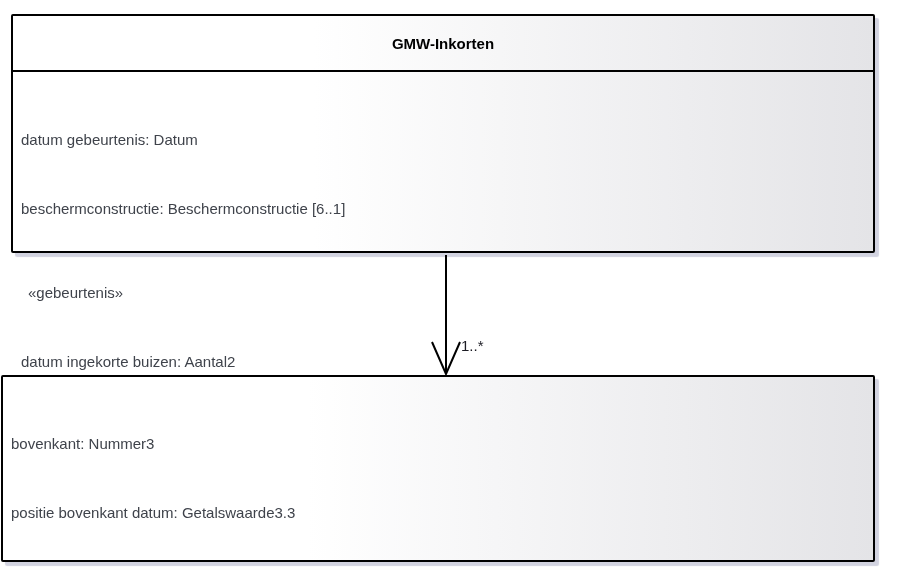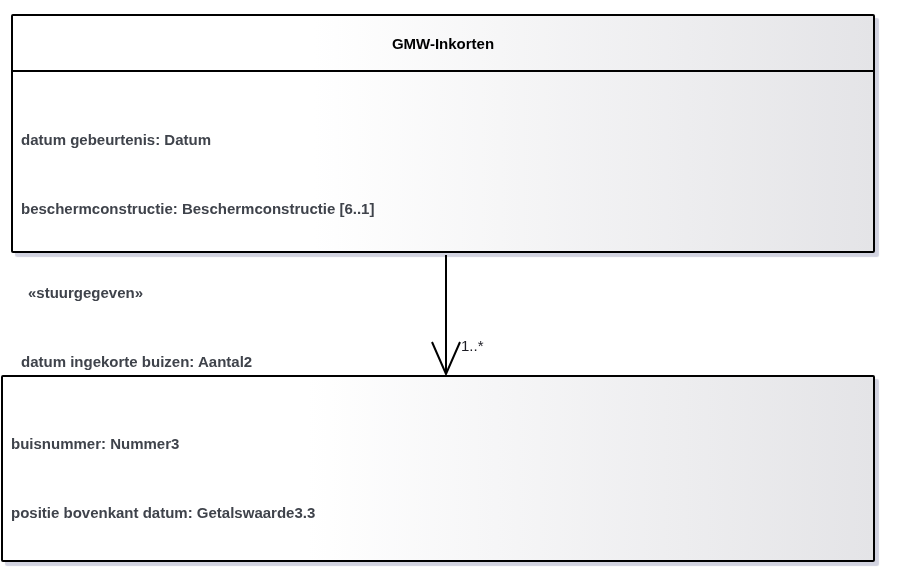--- a/index.html
+++ b/index.html
@@ -30,21 +30,20 @@
     font-size: 15px;
     font-weight: bold;
     color: var(--title-text, #000);
   }
   .uml-body {
     padding: 10px 8px 0 8px;
     font-size: 15px;
     line-height: 23px;
     color: var(--attribute-text, #3f434b);
     white-space: pre;
-    font-weight: bold;
   }
   .uml-class.bottom .uml-body { padding-top: 9px; }
   .attr { height: 23px; }
   .stereotype { margin-top: 15px; padding-left: 7px; }
   .connector-svg { position: absolute; left: 0; top: 0; }
   .multiplicity {
     position: absolute;
     left: 461px;
     top: 337px;
     font-size: 15px;
@@ -55,33 +54,33 @@
 </head>
 <body style="--border-color: #000000; --box-fill-end: #e4e4e7; --shadow-color: #d2d3e0; --title-text: #000000; --attribute-text: #3f434b;">
 
 <div class="canvas">
 
   <div class="uml-class top">
     <div class="uml-header">GMW-Inkorten</div>
     <div class="uml-body">
       <div class="attr">datum gebeurtenis: Datum</div>
       <div class="attr">beschermconstructie: Beschermconstructie [6..1]</div>
-      <div class="attr stereotype">«stuurgegeven»</div>
+      <div class="attr stereotype">«gebeurtenis»</div>
       <div class="attr">datum ingekorte buizen: Aantal2</div>
     </div>
   </div>
 
   <svg class="connector-svg" width="900" height="583">
     <line x1="446" y1="255" x2="446" y2="372" stroke="#000000" stroke-width="2"></line>
     <polyline points="432,342 446,374 460,342" fill="none" stroke="#000000" stroke-width="2"></polyline>
   </svg>
   <div class="multiplicity">1..*</div>
 
   <div class="uml-class bottom">
     <div class="uml-body">
-      <div class="attr">buisnummer: Nummer3</div>
+      <div class="attr">bovenkant: Nummer3</div>
       <div class="attr">positie bovenkant datum: Getalswaarde3.3</div>
       
       
     </div>
   </div>
 
 </div>
 
 </body></html>

